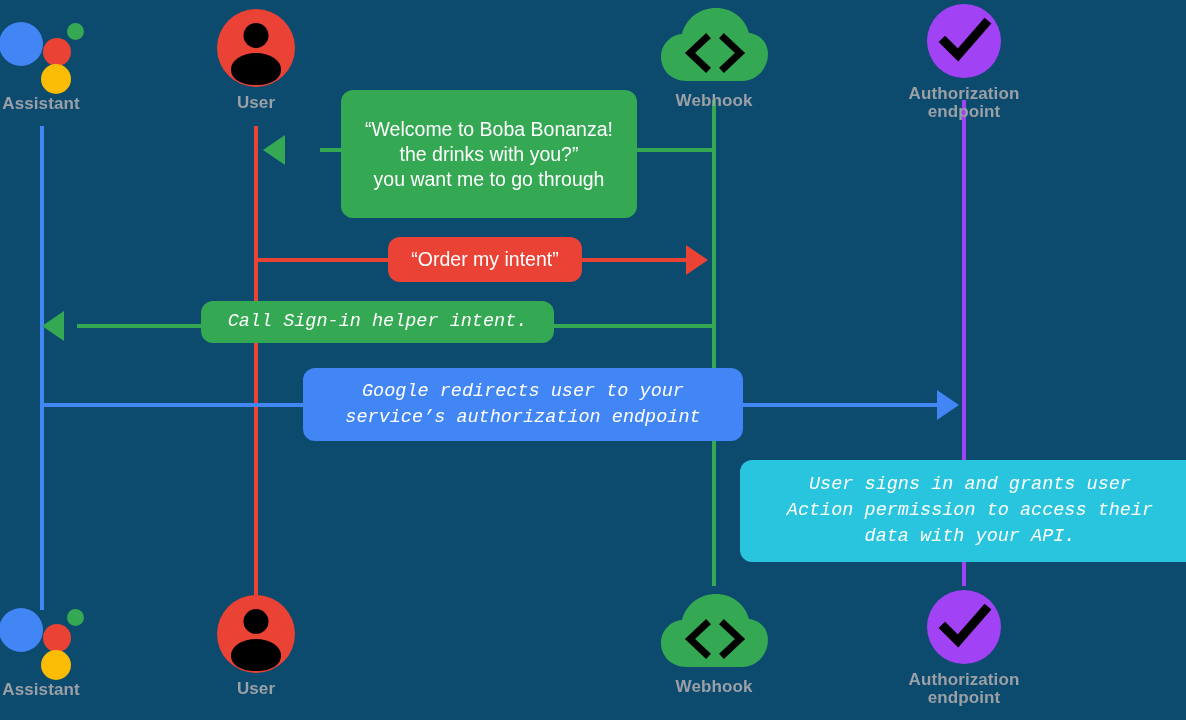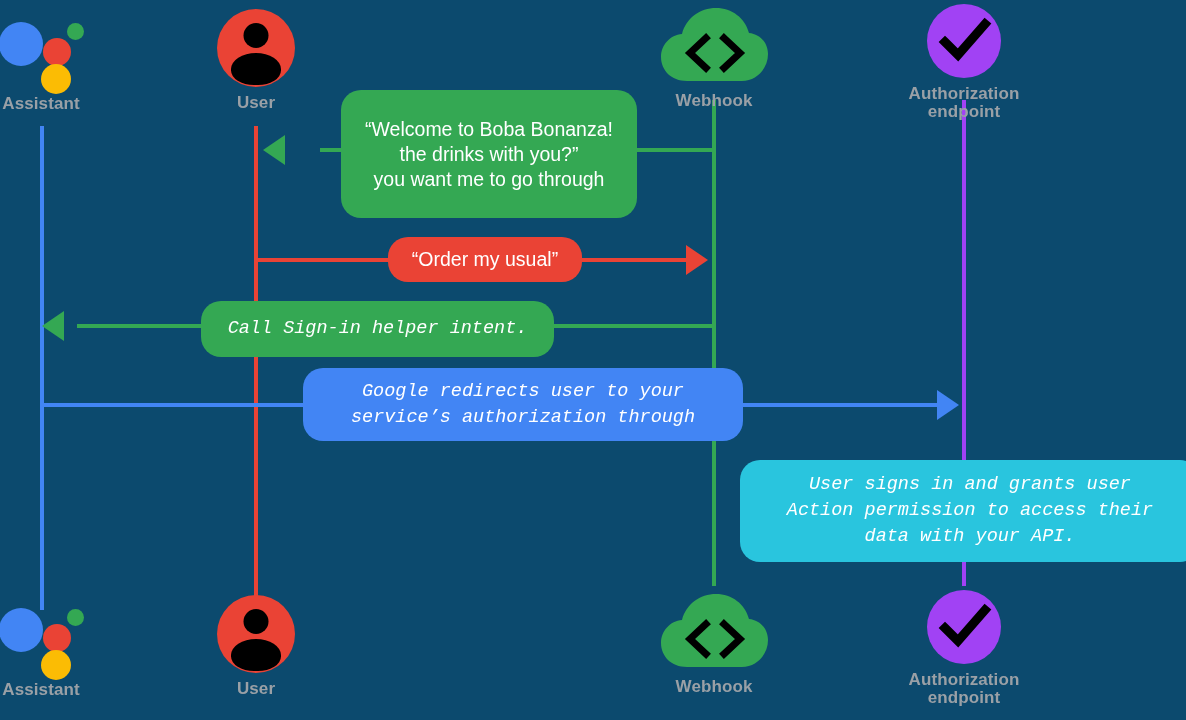--- a/index.html
+++ b/index.html
@@ -26,21 +26,21 @@
   .user-ico .head{position:absolute;left:50%;transform:translateX(-50%);top:14px;width:25px;height:25px;border-radius:50%;background:#000;}
   .user-ico .body{position:absolute;left:50%;transform:translateX(-50%);top:44px;width:50px;height:32px;border-radius:50% 50% 46% 46%;background:#000;}
 
   
   .cloud{position:relative;width:110px;height:78px;}
 
   
   .auth-ico{position:relative;width:74px;height:74px;border-radius:50%;background:#A142F4;}
 
   
-  .bubble{position:absolute;border-radius:20px;box-sizing:border-box;display:flex;align-items:center;justify-content:center;text-align:center;color:#fff;}
+  .bubble{position:absolute;border-radius:12px;box-sizing:border-box;display:flex;align-items:center;justify-content:center;text-align:center;color:#fff;}
   .bubble.sans{font-family:"Liberation Sans",sans-serif;font-size:19.5px;line-height:25px;}
   .bubble.mono{font-family:"Liberation Mono",monospace;font-style:italic;font-size:18.5px;line-height:26px;}
 
   
   .hline{position:absolute;height:4px;}
   .arrow{position:absolute;width:0;height:0;border-top:15px solid transparent;border-bottom:15px solid transparent;}
   .arrow.left{border-right-width:22px;border-right-style:solid;}
   .arrow.right{border-left-width:22px;border-left-style:solid;}
 </style>
 </head>
@@ -102,37 +102,37 @@
       <div>“Welcome to Boba Bonanza!</div>
       <div>the drinks with you?”</div>
       <div>you want me to go through</div>
     </div>
   </div>
 
   <div class="hline" style="left:256px;top:258px;width:140px;background:#EA4335;"></div>
   <div class="hline" style="left:575px;top:258px;width:115px;background:#EA4335;"></div>
   <div class="arrow right" style="left:686px;top:245px;border-left-color:#EA4335;"></div>
   <div class="bubble sans" style="left:388px;top:237px;width:194px;height:45px;background:#EA4335;">
-    <div>“Order my usual”</div>
+    <div>“Order my intent”</div>
   </div>
 
   <div class="hline" style="left:553px;top:324px;width:161px;background:#34A853;"></div>
   <div class="hline" style="left:77px;top:324px;width:130px;background:#34A853;"></div>
   <div class="arrow left" style="left:42px;top:311px;border-right-color:#34A853;"></div>
-  <div class="bubble mono" style="left:201px;top:301px;width:353px;height:56px;background:#34A853;">
+  <div class="bubble mono" style="left:201px;top:301px;width:353px;height:42px;background:#34A853;">
     <div>Call Sign-in helper intent.</div>
   </div>
 
   <div class="hline" style="left:42px;top:403px;width:270px;background:#4285F4;"></div>
   <div class="hline" style="left:700px;top:403px;width:238px;background:#4285F4;"></div>
   <div class="arrow right" style="left:937px;top:390px;border-left-color:#4285F4;"></div>
   <div class="bubble mono" style="left:303px;top:368px;width:440px;height:73px;background:#4285F4;">
     <div>
       <div>Google redirects user to your</div>
-      <div>service’s authorization through</div>
+      <div>service’s authorization endpoint</div>
     </div>
   </div>
 
   <div class="bubble mono" style="left:740px;top:460px;width:460px;height:102px;background:#29C5DE;">
     <div>
       <div>User signs in and grants user</div>
       <div>Action permission to access their</div>
       <div>data with your API.</div>
     </div>
   </div>

